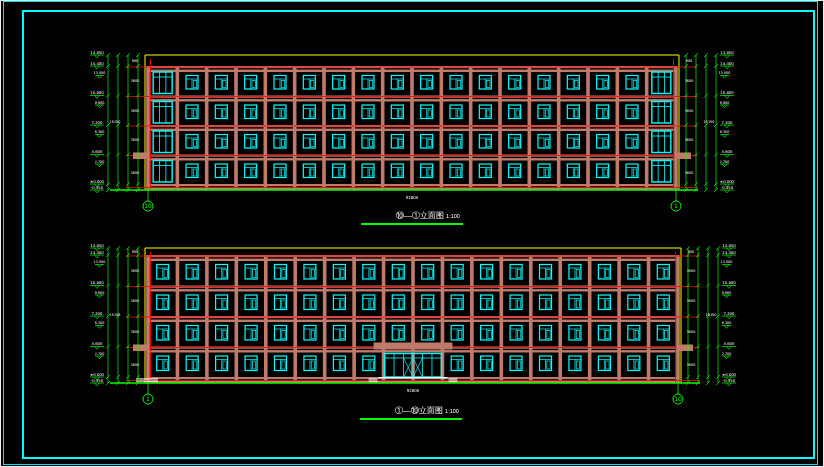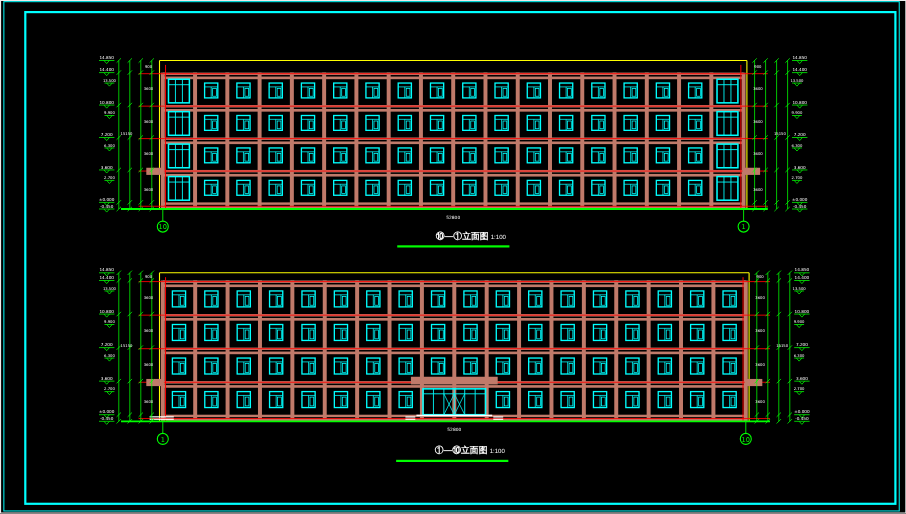--- a/index.html
+++ b/index.html
@@ -13,21 +13,21 @@
   .frame.inner{left:22px;top:10px;width:789px;height:445px;border:2px solid #00ffff;}
   svg{position:absolute;left:0;top:0;}
   svg text{font-family:"DejaVu Sans", sans-serif;}
   .elev-label{
     position:absolute;transform:translateX(-50%);text-align:center;
     color:#ffffff;white-space:nowrap;line-height:1;
   }
   .elev-label .u{
     display:inline-block;border-bottom:2px solid #00ff00;padding:0 3px 2px 3px;
   }
-  .elev-label .t{font-size:8px;font-weight:bold;letter-spacing:0px;padding-left:32px;}
+  .elev-label .t{font-size:8px;font-weight:normal;letter-spacing:0px;padding-left:32px;}
   .elev-label .s{font-size:5.5px;margin-left:2px;}
 </style>
 </head>
 <body>
 
 <div class="screen">
   <div class="frame outer"></div>
   <div class="frame inner"></div>
 
   <svg id="dwg" width="824" height="467">

